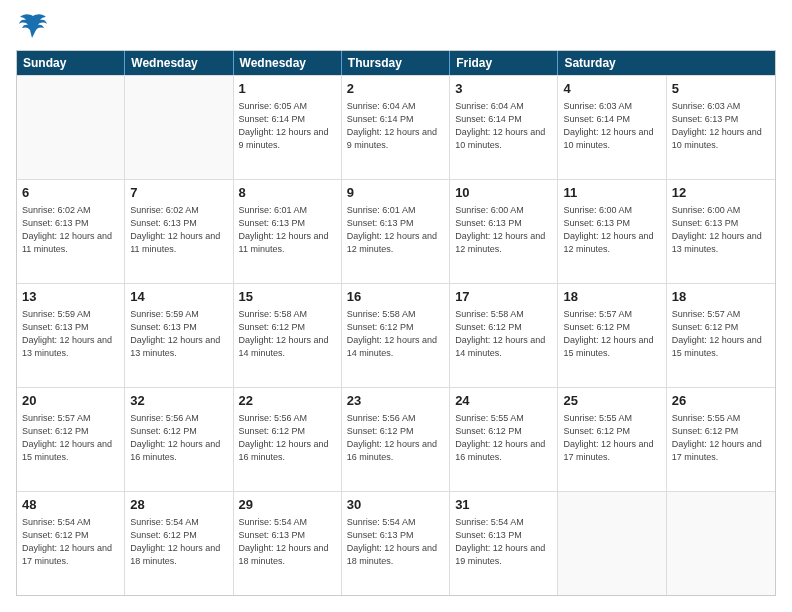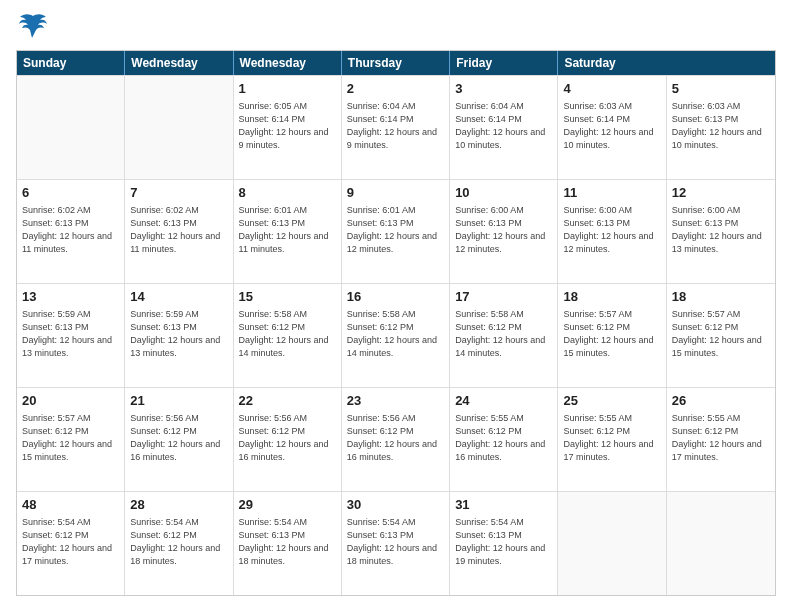--- a/index.html
+++ b/index.html
@@ -285,21 +285,21 @@
           </div>
         </div>
         <div class="cal-row">
           <div class="cal-cell">
             <span class="day-num">20</span>
             <div class="day-info" style="white-space: pre-line;">Sunrise: 5:57 AM
 Sunset: 6:12 PM
 Daylight: 12 hours and 15 minutes.</div>
           </div>
           <div class="cal-cell">
-            <span class="day-num">21</span>
+            <span class="day-num">32</span>
             <div class="day-info" style="white-space: pre-line;">Sunrise: 5:56 AM
 Sunset: 6:12 PM
 Daylight: 12 hours and 16 minutes.</div>
           </div>
           <div class="cal-cell">
             <span class="day-num">22</span>
             <div class="day-info" style="white-space: pre-line;">Sunrise: 5:56 AM
 Sunset: 6:12 PM
 Daylight: 12 hours and 16 minutes.</div>
           </div>

